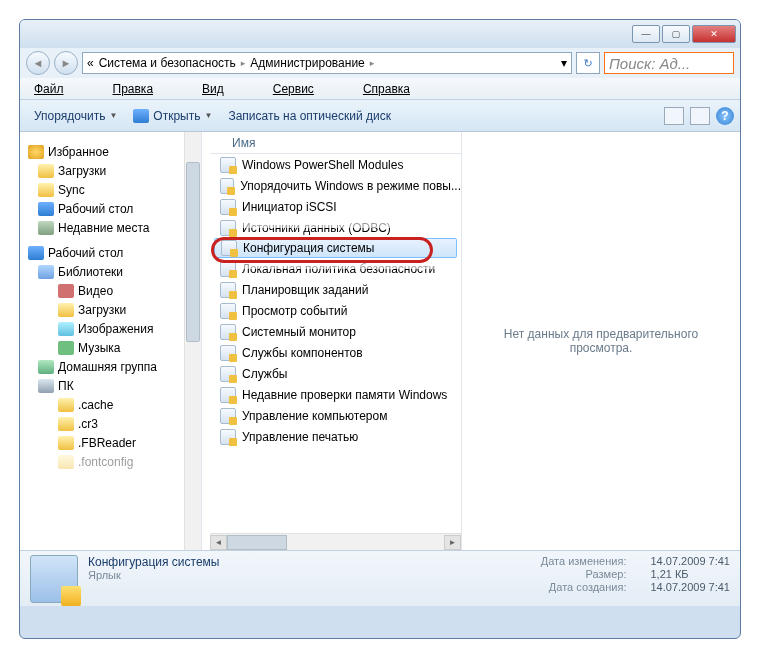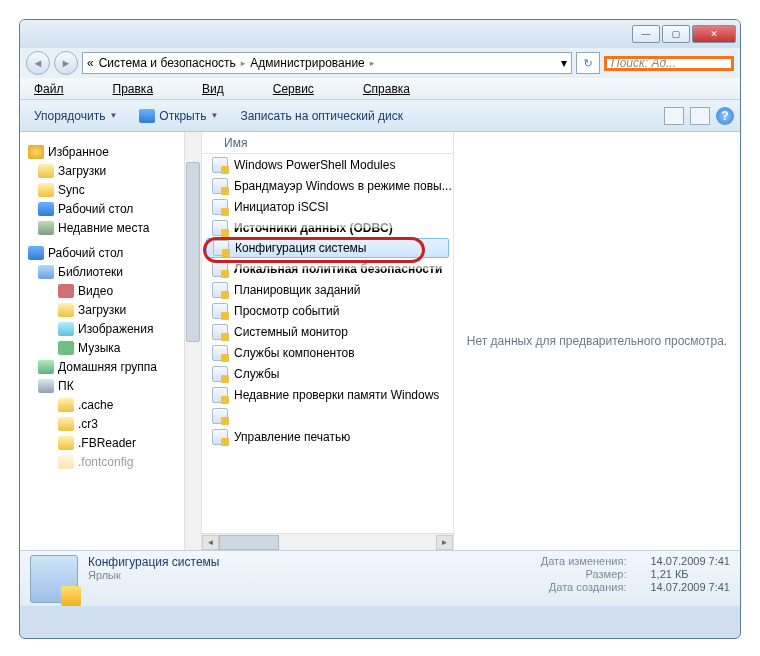--- a/index.html
+++ b/index.html
@@ -8,34 +8,34 @@
 .titlebar { height: 28px; background: linear-gradient(#e8f0f8,#d0e0ef); display: flex; justify-content: flex-end; align-items: center; padding-right: 4px; gap: 2px; }
 .titlebtn { width: 28px; height: 18px; border: 1px solid #7a95b0; border-radius: 2px; background: linear-gradient(#f7fbff,#dce8f3); display: flex; align-items: center; justify-content: center; font-size: 9px; color: #444; cursor: default; }
 .titlebtn.close { background: linear-gradient(#e28080,#c83030); color: #fff; width: 44px; }
 
 .addrbar { height: 30px; background: #e8f0f8; display: flex; align-items: center; padding: 0 6px; gap: 4px; }
 .navcircle { width: 24px; height: 24px; border: 1px solid #9ab0c6; border-radius: 50%; background: linear-gradient(#f6fbff,#d0e0ef); display: flex; align-items: center; justify-content: center; font-size: 11px; color: #888; }
 .addrbox { flex: 1; height: 22px; background: #fff; border: 1px solid #8fa8c0; display: flex; align-items: center; font-size: 12px; padding: 0 4px; gap: 2px; }
 .crumb { padding: 1px 3px; cursor: default; }
 .crumbsep { color: #888; font-size: 9px; }
 .refreshbtn { width: 24px; height: 22px; border: 1px solid #8fa8c0; background: #fff; display: flex; align-items: center; justify-content: center; font-size: 11px; color: #3a78c0; }
-.searchbox { width: 130px; height: 15px; border: 3px solid #f97316; background: #fff; font-size: 12px; font-style: italic; color: #888; padding: 0 4px; display: flex; align-items: center; overflow: hidden; white-space: nowrap; }
+.searchbox { width: 130px; height: 22px; border: 1px solid #f97316; background: #fff; font-size: 15px; font-style: italic; color: #888; padding: 0 4px; display: flex; align-items: center; overflow: hidden; white-space: nowrap; }
 
 .menubar { height: 22px; background: linear-gradient(#f6f9fc,#e8eff6); border-bottom: 1px solid #c3d0dd; display: flex; align-items: center; padding: 0 6px; font-size: 12px; gap: 33px; }
 .menuitem { padding: 2px 8px; cursor: default; }
 .menuitem u { text-decoration: underline; }
 
-.toolbar { height: 32px; background: linear-gradient(#eaf3fb,#d5e6f4); border-bottom: 1px solid #b8c8d8; display: flex; align-items: center; padding: 0 6px; font-size: 12px; gap: 6px; }
+.toolbar { height: 32px; background: linear-gradient(#eaf3fb,#d5e6f4); border-bottom: 1px solid #b8c8d8; display: flex; align-items: center; padding: 0 6px; font-size: 12px; gap: 0; }
 .toolbtn { padding: 3px 8px; display: flex; align-items: center; gap: 4px; cursor: default; color: #1a3d6b; }
 .toolbtn .dd { font-size: 8px; color: #555; }
 .tool-right { margin-left: auto; display: flex; align-items: center; gap: 6px; }
 .viewicon { width: 20px; height: 18px; border: 1px solid #9ab; background: #f0f6fb; }
 .helpicon { width: 18px; height: 18px; border-radius: 50%; background: radial-gradient(#8fc8ff,#2d7dd2); color: #fff; text-align: center; line-height: 18px; font-size: 12px; font-weight: bold; }
 
-.body3 { display: flex; height: 418px; background: #fff; }
+.body3 { display: flex; height: 418px; background: #fff; gap: 8px; }
 .sidebar { width: 182px; border-right: 1px solid #e0e6ec; overflow: hidden; font-size: 12px; padding-top: 4px; position: relative; }
 .treewrap { height: 100%; overflow: hidden; }
 .treeitem { display: flex; align-items: center; height: 19px; padding-left: 18px; gap: 4px; white-space: nowrap; cursor: default; }
 .treeitem.group { padding-left: 8px; margin-top: 6px; }
 .treeitem.sub2 { padding-left: 38px; text-align: right; }
 .ticon { width: 16px; height: 14px; display: inline-block; }
 .ic-star { background: radial-gradient(#ffd966,#e0a020); border-radius: 2px; }
 .ic-folder { background: linear-gradient(#fff2b0,#f0c040); border-radius: 2px; }
 .ic-desktop { background: linear-gradient(#6fb0ff,#2d7dd2); border-radius: 2px; }
 .ic-lib { background: linear-gradient(#b0d8ff,#6fa0e0); border-radius: 2px; }
@@ -48,21 +48,21 @@
 .ic-pc { background: linear-gradient(#dde8f0,#90a0b0); border-radius: 2px; }
 .ic-recent { background: linear-gradient(#c0d8c0,#80a080); border-radius: 2px; }
 .sidescroll { position: absolute; right: 0; top: 0; width: 17px; height: 100%; background: #f1f1f1; border-left: 1px solid #e0e0e0; }
 .sidescroll .thumb { position: absolute; left: 1px; right: 1px; top: 30px; height: 180px; background: #cdd8e2; border: 1px solid #b0bec8; border-radius: 2px; }
 
 .mainpane { flex: 1; display: flex; }
 .listpane { width: 252px; border-right: 1px solid #e0e6ec; font-size: 12px; display: flex; flex-direction: column; position: relative; }
 .colheader { height: 22px; border-bottom: 1px solid #e0e6ec; display: flex; align-items: center; padding-left: 22px; color: #4a6b8a; cursor: default; }
 .filelist { flex: 1; overflow: hidden; position: relative; }
 .fileitem { display: flex; align-items: center; height: 21px; padding-left: 10px; gap: 6px; white-space: nowrap; cursor: default; }
-.fileitem.cut { position: relative; font-weight: bold; }
+.fileitem.cut { position: relative; }
 .fileitem.cut::before { content:""; position:absolute; left:0; top:0; width:100%; height:50%; background:#fff; opacity:0.6; pointer-events:none; }
 .fileitem.selected { background: linear-gradient(#e8f2fd,#cde5fb); border: 1px solid #7dbffc; border-radius: 2px; margin: 0 4px; height: 20px; padding-left: 6px; }
 .ficon { width: 16px; height: 16px; display: inline-block; background: linear-gradient(#f7faff,#d5e3f0); border: 1px solid #a8bcd0; border-radius: 2px; position: relative; }
 .ficon::after { content:""; position:absolute; right:-2px; bottom:-2px; width:8px; height:8px; background:#f0c040; border-radius:1px; }
 .highlight-ring { position: absolute; left: 1px; top: 105px; width: 222px; height: 26px; border: 3px solid #c92020; border-radius: 13px; pointer-events: none; z-index: 5; }
 .listscrollh { height: 17px; background: #f1f1f1; border-top: 1px solid #e0e0e0; display: flex; align-items: center; }
 .listscrollh .arrow { width: 17px; height: 15px; background: #e4e4e4; border: 1px solid #ccc; font-size: 8px; text-align: center; line-height: 14px; color: #666; }
 .listscrollh .track { flex: 1; height: 15px; position: relative; }
 .listscrollh .hthumb { position: absolute; left: 0; top: 0; width: 60px; height: 100%; background: #cdd8e2; border: 1px solid #b0bec8; }
 
@@ -211,21 +211,21 @@
     <div class="mainpane">
       <div class="listpane">
         <div class="colheader">Имя</div>
         <div class="filelist" id="filelist">
             <div class="fileitem">
               <span class="ficon"></span>
               <span>Windows PowerShell Modules</span>
             </div>
             <div class="fileitem">
               <span class="ficon"></span>
-              <span>Брандмауэр Windows в режиме повы...</span>
+              <span>Упорядочить Windows в режиме повы...</span>
             </div>
             <div class="fileitem">
               <span class="ficon"></span>
               <span>Инициатор iSCSI</span>
             </div>
             <div class="fileitem cut">
               <span class="ficon"></span>
               <span>Источники данных (ODBC)</span>
             </div>
             <div class="fileitem selected">
@@ -255,20 +255,21 @@
             <div class="fileitem">
               <span class="ficon"></span>
               <span>Службы</span>
             </div>
             <div class="fileitem">
               <span class="ficon"></span>
               <span>Недавние проверки памяти Windows</span>
             </div>
             <div class="fileitem">
               <span class="ficon"></span>
+              <span>Управление компьютером</span>
             </div>
             <div class="fileitem">
               <span class="ficon"></span>
               <span>Управление печатью</span>
             </div>
           </div>
         <div class="highlight-ring"></div>
         <div class="listscrollh">
           <div class="arrow">◄</div>
           <div class="track">

